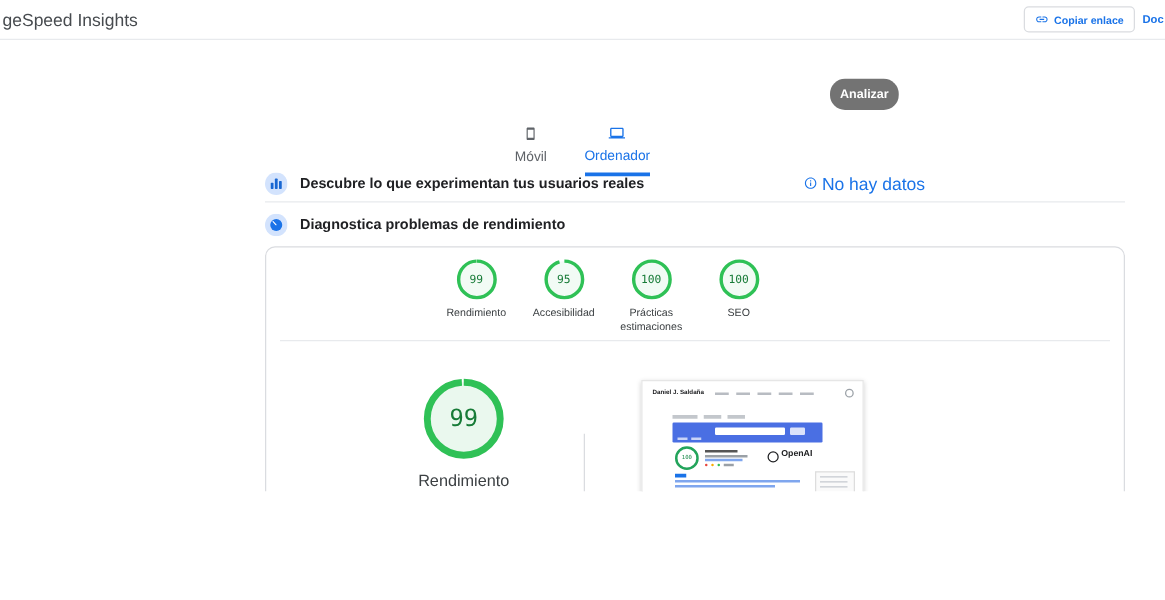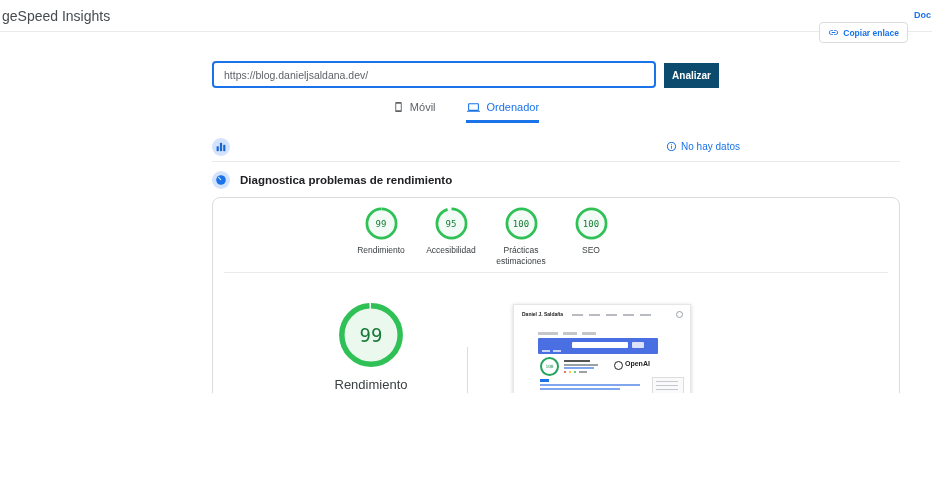--- a/index.html
+++ b/index.html
@@ -2,43 +2,43 @@
 <html><head>
 <meta charset="utf-8">
 <style>
   html,body{margin:0;padding:0;}
   body{width:932px;height:480px;background:#fff;font-family:"Liberation Sans",sans-serif;}
   .page{position:relative;width:932px;height:393px;overflow:hidden;background:#fff;}
 
   
   .app-header{position:absolute;top:0;left:0;right:0;height:31px;background:#fff;border-bottom:1px solid #e8eaed;}
   .app-title{position:absolute;left:2px;top:8px;font-size:14px;color:#474b4f;}
-  .copy-link{position:absolute;right:24px;top:22px;height:21px;display:flex;align-items:center;gap:4px;
+  .copy-link{position:absolute;right:24px;top:5px;height:21px;display:flex;align-items:center;gap:4px;
     padding:0 8px;border:1px solid #dadce0;border-radius:4px;background:#fff;color:#1a73e8;
     font-size:8.5px;font-weight:bold;font-family:"Liberation Sans",sans-serif;cursor:pointer;}
   .docs-link{position:absolute;right:1px;top:10px;font-size:9px;font-weight:bold;color:#1a73e8;text-decoration:none;cursor:pointer;margin-left:20px;}
 
   
   .report-title{position:absolute;left:212px;top:37px;font-size:15px;font-weight:normal;color:#202124;margin:0;}
   .url-input{position:absolute;left:212px;top:61px;width:420px;height:23px;border:2px solid #1a73e8;border-radius:4px;
     padding:0 10px;font-size:10.5px;color:#5f6368;font-family:"Liberation Sans",sans-serif;outline:none;}
-  .analyze-btn{position:absolute;left:664px;top:63px;width:55px;height:25px;background:#0c4a6e;color:#fff;border:none;
-    border-radius:0;font-size:10px;font-weight:bold;font-family:"Liberation Sans",sans-serif;cursor:pointer;}
+  .analyze-btn{position:absolute;left:664px;top:63px;width:55px;height:25px;background:#737373;color:#fff;border:none;
+    border-radius:12px;font-size:10px;font-weight:bold;font-family:"Liberation Sans",sans-serif;cursor:pointer;}
 
   
   .tabs{position:absolute;top:100px;left:0;width:100%;display:flex;justify-content:center;gap:30px;}
-  .tab{display:flex;align-items:center;gap:6px;font-size:11px;color:#5f6368;padding-bottom:6px;border-bottom:3px solid transparent;cursor:pointer;}
+  .tab{display:flex;align-items:center;gap:6px;font-size:11px;color:#5f6368;padding-bottom:6px;border-bottom:3px solid transparent;cursor:pointer;flex-direction:column;}
   .tab.active{color:#1a73e8;border-bottom-color:#1a73e8;}
 
   
   .field-row{position:absolute;left:212px;right:32px;top:132px;height:29px;border-bottom:1px solid #e8eaed;display:flex;align-items:center;}
   .lab-row{position:absolute;left:212px;right:32px;top:168px;height:24px;display:flex;align-items:center;}
   .sec-icon{width:18px;height:18px;flex:0 0 18px;}
   .sec-title{margin-left:10px;font-size:11.5px;font-weight:bold;color:#202124;}
-  .field-badge{position:absolute;right:160px;display:flex;align-items:flex-start;gap:4px;color:#1a73e8;font-size:10px;cursor:pointer;}
+  .field-badge{position:absolute;right:160px;display:flex;align-items:center;gap:4px;color:#1a73e8;font-size:14px;cursor:pointer;}
 
   
   .card{position:absolute;left:212px;top:197px;width:688px;height:300px;border:1px solid #dadce0;border-radius:8px;background:#fff;overflow:hidden;box-sizing:border-box;}
   .scores-row{position:absolute;top:9px;left:133px;display:flex;}
   .score-item{width:70px;display:flex;flex-direction:column;align-items:center;cursor:pointer;}
   .score-ring{position:relative;width:33px;height:33px;}
   .score-ring svg{position:absolute;inset:0;}
   .score-num{position:absolute;inset:0;display:flex;align-items:center;justify-content:center;
     font-family:"DejaVu Sans Mono",monospace;font-size:9px;color:#177b37;}
   .score-label{margin-top:5px;font-size:8.5px;color:#3c4043;text-align:center;line-height:1.35;}
@@ -124,21 +124,20 @@
     <button class="copy-link">
       <svg width="11" height="11" viewBox="0 0 24 24" fill="#1a73e8">
           <path d="M3.9 12c0-1.71 1.39-3.1 3.1-3.1h4V7H7c-2.76 0-5 2.24-5 5s2.24 5 5 5h4v-1.9H7c-1.71 0-3.1-1.39-3.1-3.1zM8 13h8v-2H8v2zm9-6h-4v1.9h4c1.71 0 3.1 1.39 3.1 3.1s-1.39 3.1-3.1 3.1h-4V17h4c2.76 0 5-2.24 5-5s-2.24-5-5-5z"></path>
         </svg>
       <span>Copiar enlace</span>
     </button>
     <a class="docs-link">Doc</a>
   </header>
 
 
-  <input class="url-input" value="https://blog.danieljsaldana.dev/" style="">
   <button class="analyze-btn">Analizar</button>
 
   <div class="tabs">
     <div class="tab">
       <svg width="11" height="14" viewBox="0 0 24 24" fill="#5f6368">
           <path d="M17 1.01 7 1C5.9 1 5 1.9 5 3v18c0 1.1.9 2 2 2h10c1.1 0 2-.9 2-2V3c0-1.1-.9-1.99-2-1.99zM17 19H7V5h10v14z"></path>
         </svg>
       <span>Móvil</span>
     </div>
     <div class="tab active">
@@ -149,20 +148,21 @@
     </div>
   </div>
 
   <section class="field-row">
     <svg class="sec-icon" viewBox="0 0 18 18">
       <circle cx="9" cy="9" r="9" fill="#d3e3fd"></circle>
       <rect x="4.6" y="8.2" width="2.2" height="5" rx="0.6" fill="#1967d2"></rect>
       <rect x="7.9" y="4.8" width="2.2" height="8.4" rx="0.6" fill="#1967d2"></rect>
       <rect x="11.2" y="6.8" width="2.2" height="6.4" rx="0.6" fill="#1967d2"></rect>
     </svg>
+    <span class="sec-title">Descubre lo que experimentan tus usuarios reales</span>
     <span class="field-badge">
       <svg width="11" height="11" viewBox="0 0 24 24" fill="#1a73e8">
           <path d="M11 7h2v2h-2V7zm0 4h2v6h-2v-6zm1-9C6.48 2 2 6.48 2 12s4.48 10 10 10 10-4.48 10-10S17.52 2 12 2zm0 18c-4.41 0-8-3.59-8-8s3.59-8 8-8 8 3.59 8 8-3.59 8-8 8z"></path>
         </svg>
       <span>No hay datos</span>
     </span>
   </section>
 
   <section class="lab-row">
     <svg class="sec-icon" viewBox="0 0 18 18">

